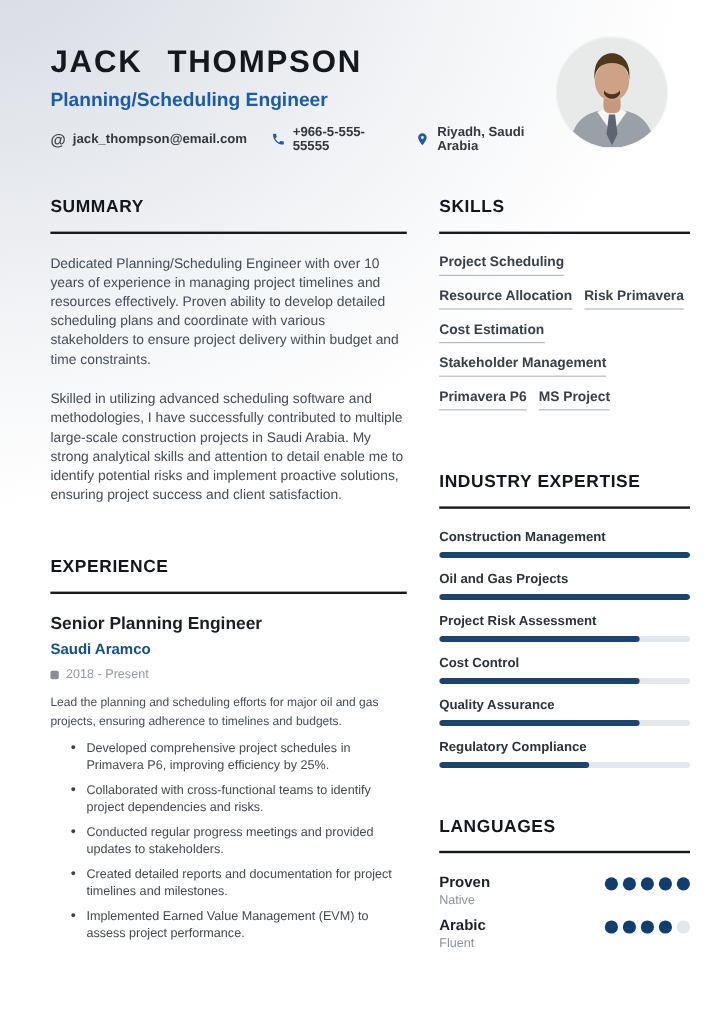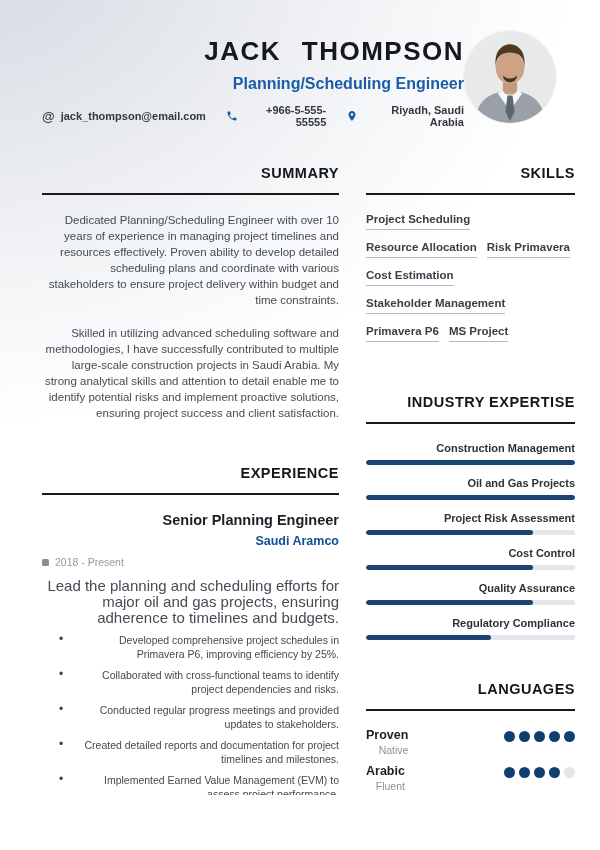--- a/index.html
+++ b/index.html
@@ -6,21 +6,20 @@
   html,body { width:600px; height:850px; }
   body {
     font-family: "Liberation Sans", sans-serif;
     color:#42474f;
     overflow:hidden;
   }
   .page {
     width:600px; height:795px; overflow:hidden; position:relative;
     background:
       radial-gradient(900px 720px at -6% -8%, #d4d8e0 0%, #e4e7ec 26%, #f5f6f8 50%, #ffffff 68%);
-    text-align: right;
   }
 
   
   .header { display:flex; justify-content:space-between; align-items:flex-start; padding:36px 44px 0 42px; }
   .name {
     font-size:26px; font-weight:800; letter-spacing:1.5px; word-spacing:12px;
     color:#15181d;
   }
   .job-title { margin-top:8px; font-size:16px; font-weight:700; color:#1a5ca9; }
   .contacts { display:flex; align-items:center; gap:20px; margin-top:11px; }
@@ -43,21 +42,21 @@
   
   .summary-p { margin-top:17px; font-size:11.5px; line-height:16px; color:#454c55; }
 
   
   .experience-sec { margin-top:44px; }
   .exp-list { margin-top:17px; }
   .job-title-h { font-size:14.5px; font-weight:800; color:#1b1e24; }
   .job-company { margin-top:6px; font-size:12.5px; font-weight:800; color:#124f90; }
   .job-period { display:flex; align-items:center; gap:6px; margin-top:8px; font-size:10.5px; color:#95999f; }
   .cal-icon { width:7px; height:7px; background:#8b8f95; border-radius:1.5px; flex-shrink:0; }
-  .job-desc { margin-top:10px; font-size:15px; line-height:16px; color:#454c55; }
+  .job-desc { margin-top:10px; font-size:10px; line-height:16px; color:#454c55; }
   .job-bullets { list-style:none; margin-top:8px; }
   .job-bullets li {
     position:relative; padding-left:30px; margin-bottom:8px;
     font-size:10.5px; line-height:13.5px; color:#44494f;
   }
   .job-bullets li::before {
     content:"•"; position:absolute; left:17px; top:-1px; color:#3c4147; font-size:12px;
   }
   .job-divider { border-top:1px dotted #c7cbd2; margin:21px 0 19px 0; }
 

